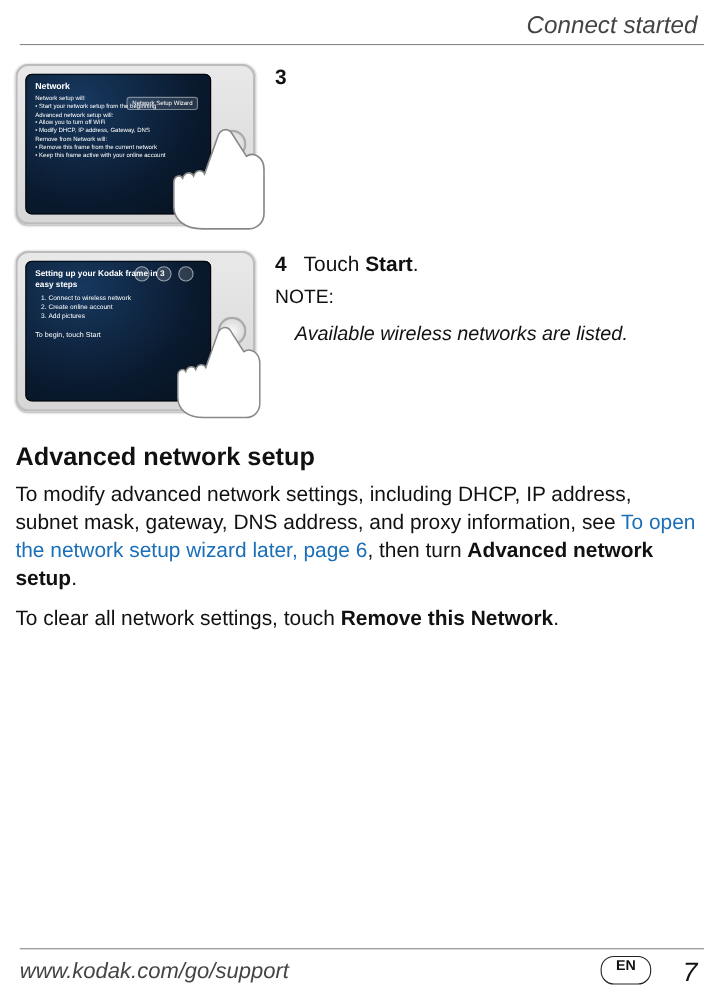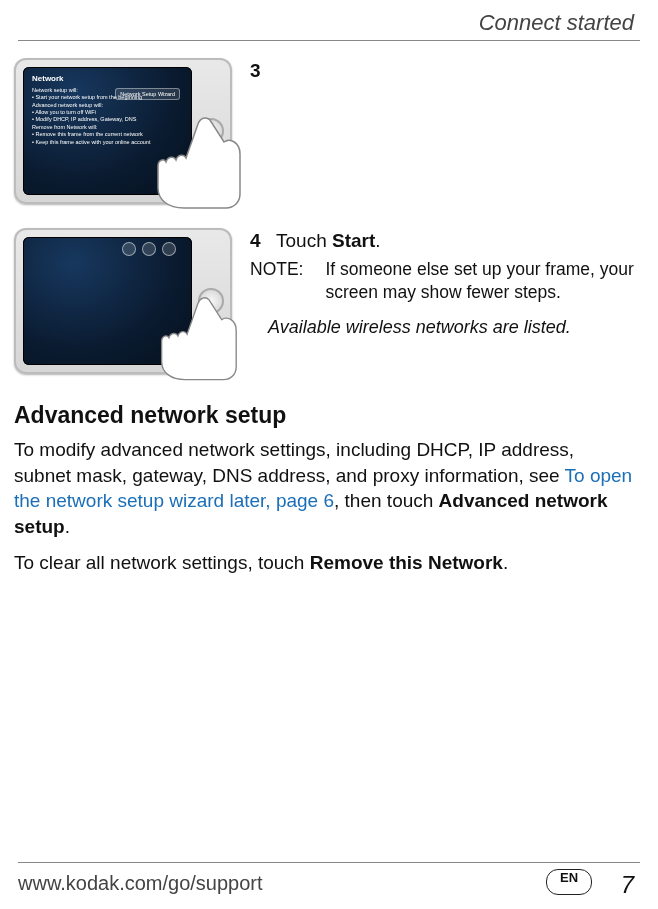--- a/index.html
+++ b/index.html
@@ -158,20 +158,21 @@
     position:absolute;
     left:18px; right:18px;
     bottom:46px;
     height:1px;
     background:#888;
   }
   .footer-url {
     position:absolute;
     left:18px;
     bottom:14px;
+    font-style: italic;
     font-size: 20px;
     color:#444;
   }
   .lang-pill {
     position:absolute;
     right:66px;
     bottom:14px;
     width:44px; height:24px;
     border-radius:12px;
     border:1.5px solid #222;
@@ -227,20 +228,29 @@
         </div>
       </div>
     </div>
 
     <div style="height:18px"></div>
 
     <div class="step-row">
       <div class="device">
         <div class="frame">
           <div class="sidebtn"></div>
+          <div class="screen-text">
+            <div class="title" style="font-size:7.5px;">Setting up your Kodak frame in 3 easy steps</div>
+            <ol style="font-size:6px;">
+              <li>Connect to wireless network</li>
+              <li>Create online account</li>
+              <li>Add pictures</li>
+            </ol>
+            <div class="note">To begin, touch Start</div>
+          </div>
 
           <div style="position:absolute; right:56px; top:14px; display:flex; gap:6px;">
             <span style="width:12px;height:12px;border-radius:50%;background:rgba(255,255,255,.15);border:1px solid rgba(255,255,255,.5);display:block;"></span>
             <span style="width:12px;height:12px;border-radius:50%;background:rgba(255,255,255,.15);border:1px solid rgba(255,255,255,.5);display:block;"></span>
             <span style="width:12px;height:12px;border-radius:50%;background:rgba(255,255,255,.15);border:1px solid rgba(255,255,255,.5);display:block;"></span>
           </div>
         </div>
         <div class="hand" style="right:-6px; bottom:-8px; width:100px; height:92px;">
           <svg viewBox="0 0 110 100">
             <path d="M78 10 C74 6 68 8 66 14 L54 48 C52 44 46 44 44 50 C42 46 36 46 34 52 C32 48 26 50 26 56 L26 78 C26 90 36 98 52 98 L94 98 C102 98 108 92 108 84 L108 44 C108 32 98 28 92 32 Z" fill="#fff" stroke="#888" stroke-width="1.5"></path>
@@ -249,32 +259,31 @@
       </div>
       <div class="step-body">
         <div class="step-line">
           <span class="step-num">4</span>
           <span class="step-text">
             <span>Touch </span><b>Start</b><span>.</span>
           </span>
         </div>
         <div class="note-line">
           <span class="note-label">NOTE:</span>
-          <span class="note-text">If someone else set up your frame, your screen may show fewer steps.</span>
         </div>
         <div class="avail">Available wireless networks are listed.</div>
       </div>
     </div>
 
   </div>
 
   <div class="section">
     <h2>Advanced network setup</h2>
     <p>
-      <span>To modify advanced network settings, including DHCP, IP address, subnet mask, gateway, DNS address, and proxy information, see </span><span class="link">To open the network setup wizard later, page 6</span><span>, then touch </span><b>Advanced network setup</b><span>.</span>
+      <span>To modify advanced network settings, including DHCP, IP address, subnet mask, gateway, DNS address, and proxy information, see </span><span class="link">To open the network setup wizard later, page 6</span><span>, then turn </span><b>Advanced network setup</b><span>.</span>
     </p>
     <p>
       <span>To clear all network settings, touch </span><b>Remove this Network</b><span>.</span>
     </p>
   </div>
 
   <div class="footer-rule"></div>
   <div class="footer-url">www.kodak.com/go/support</div>
   <div class="lang-pill">
     <span>EN</span>

